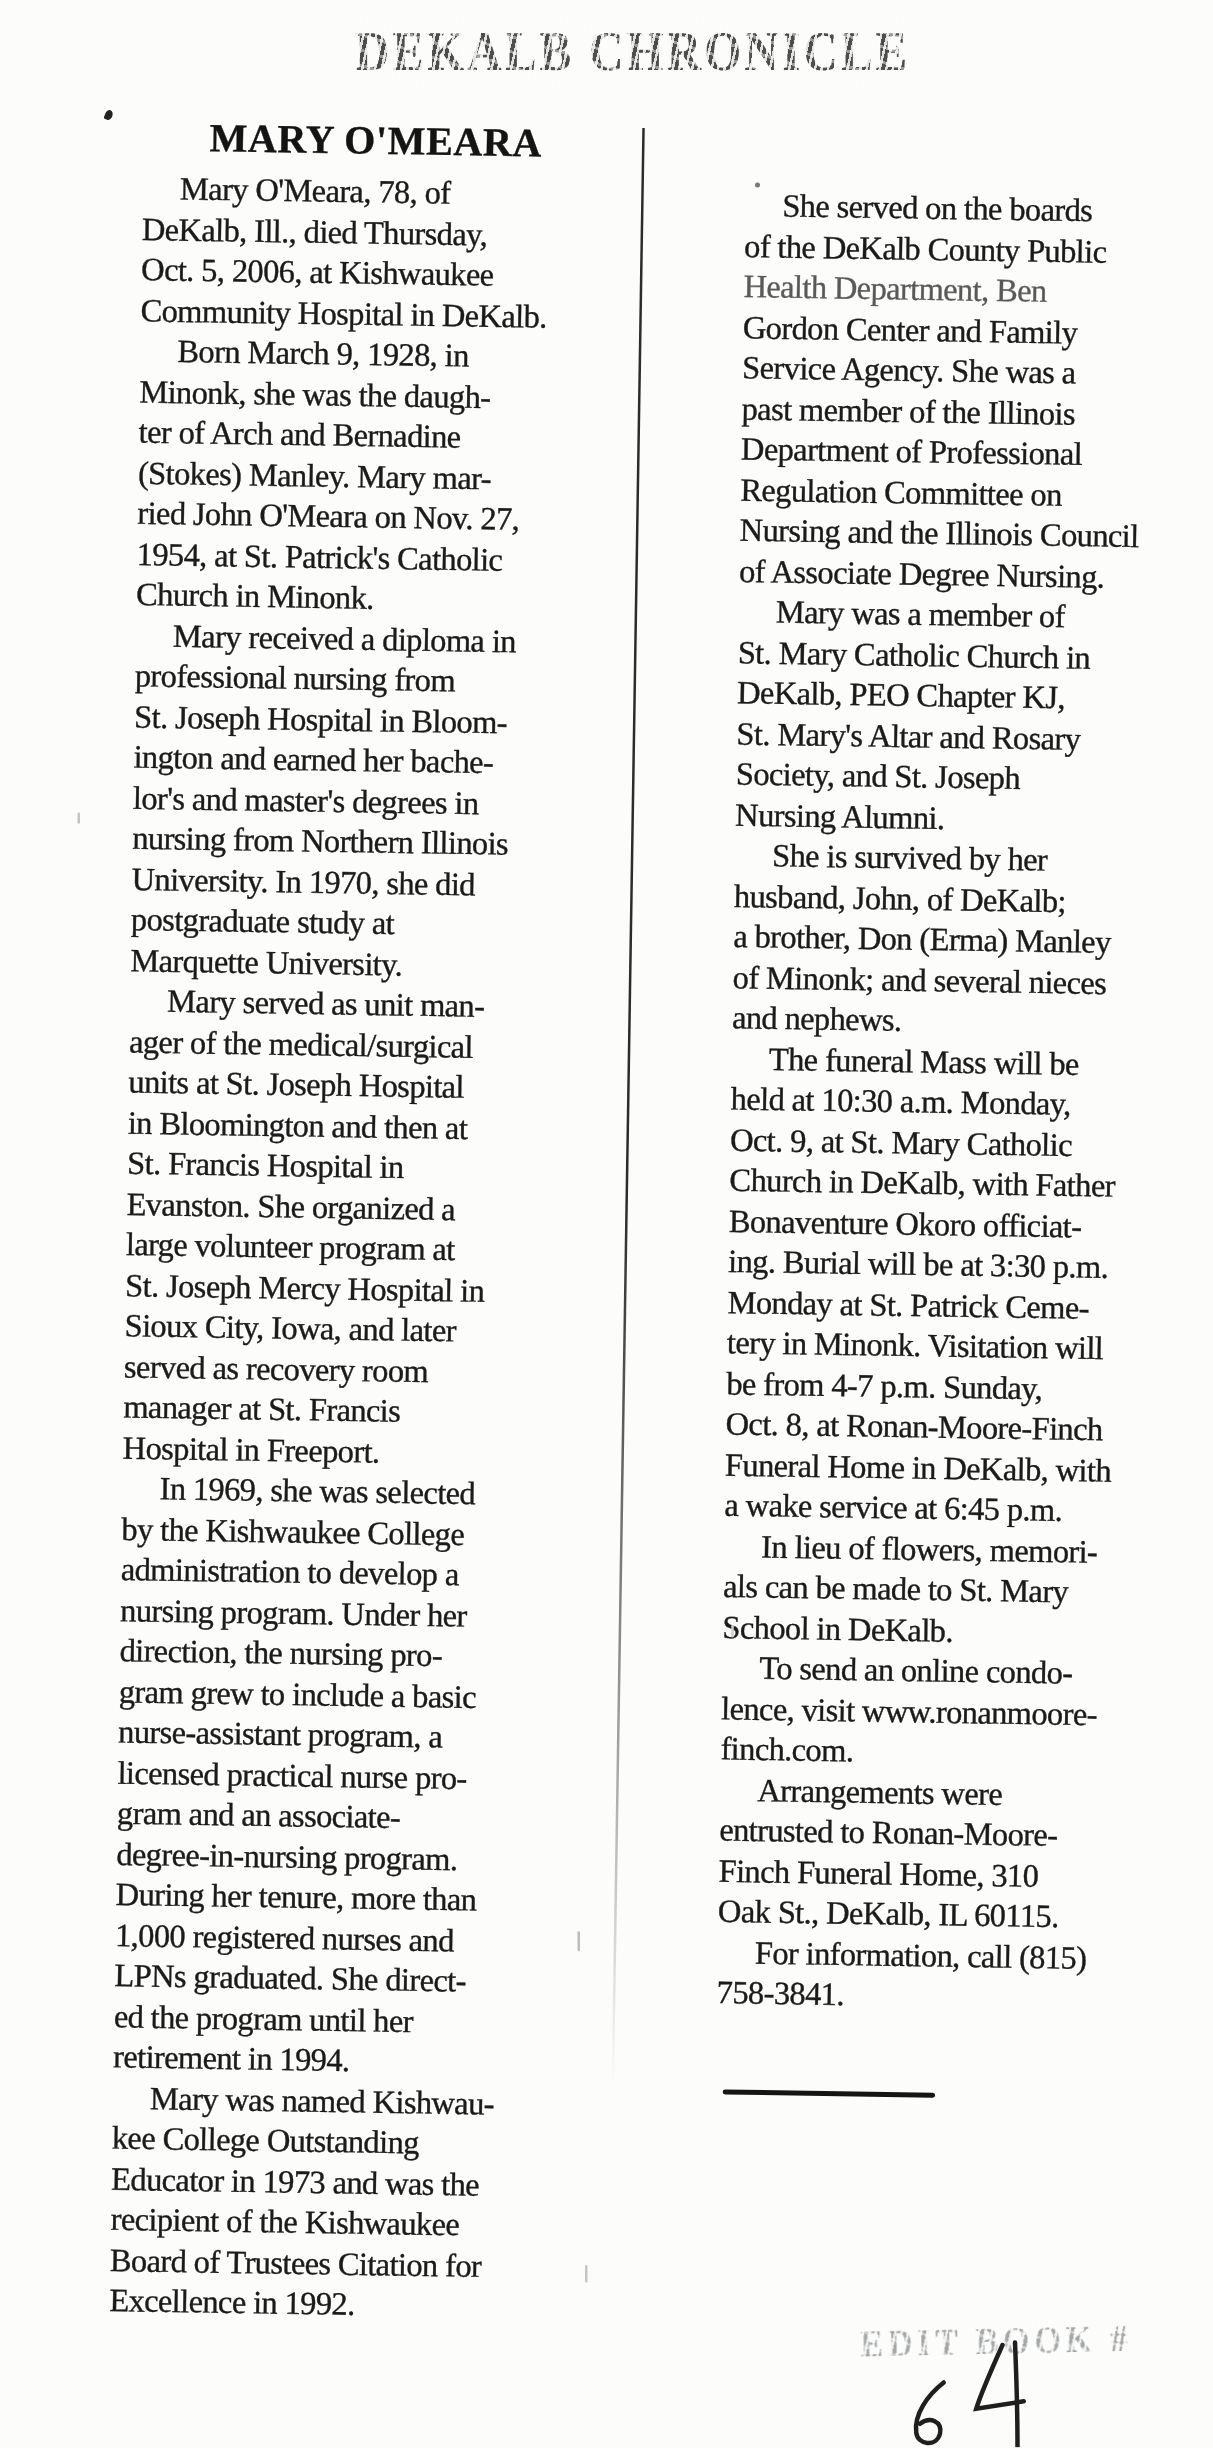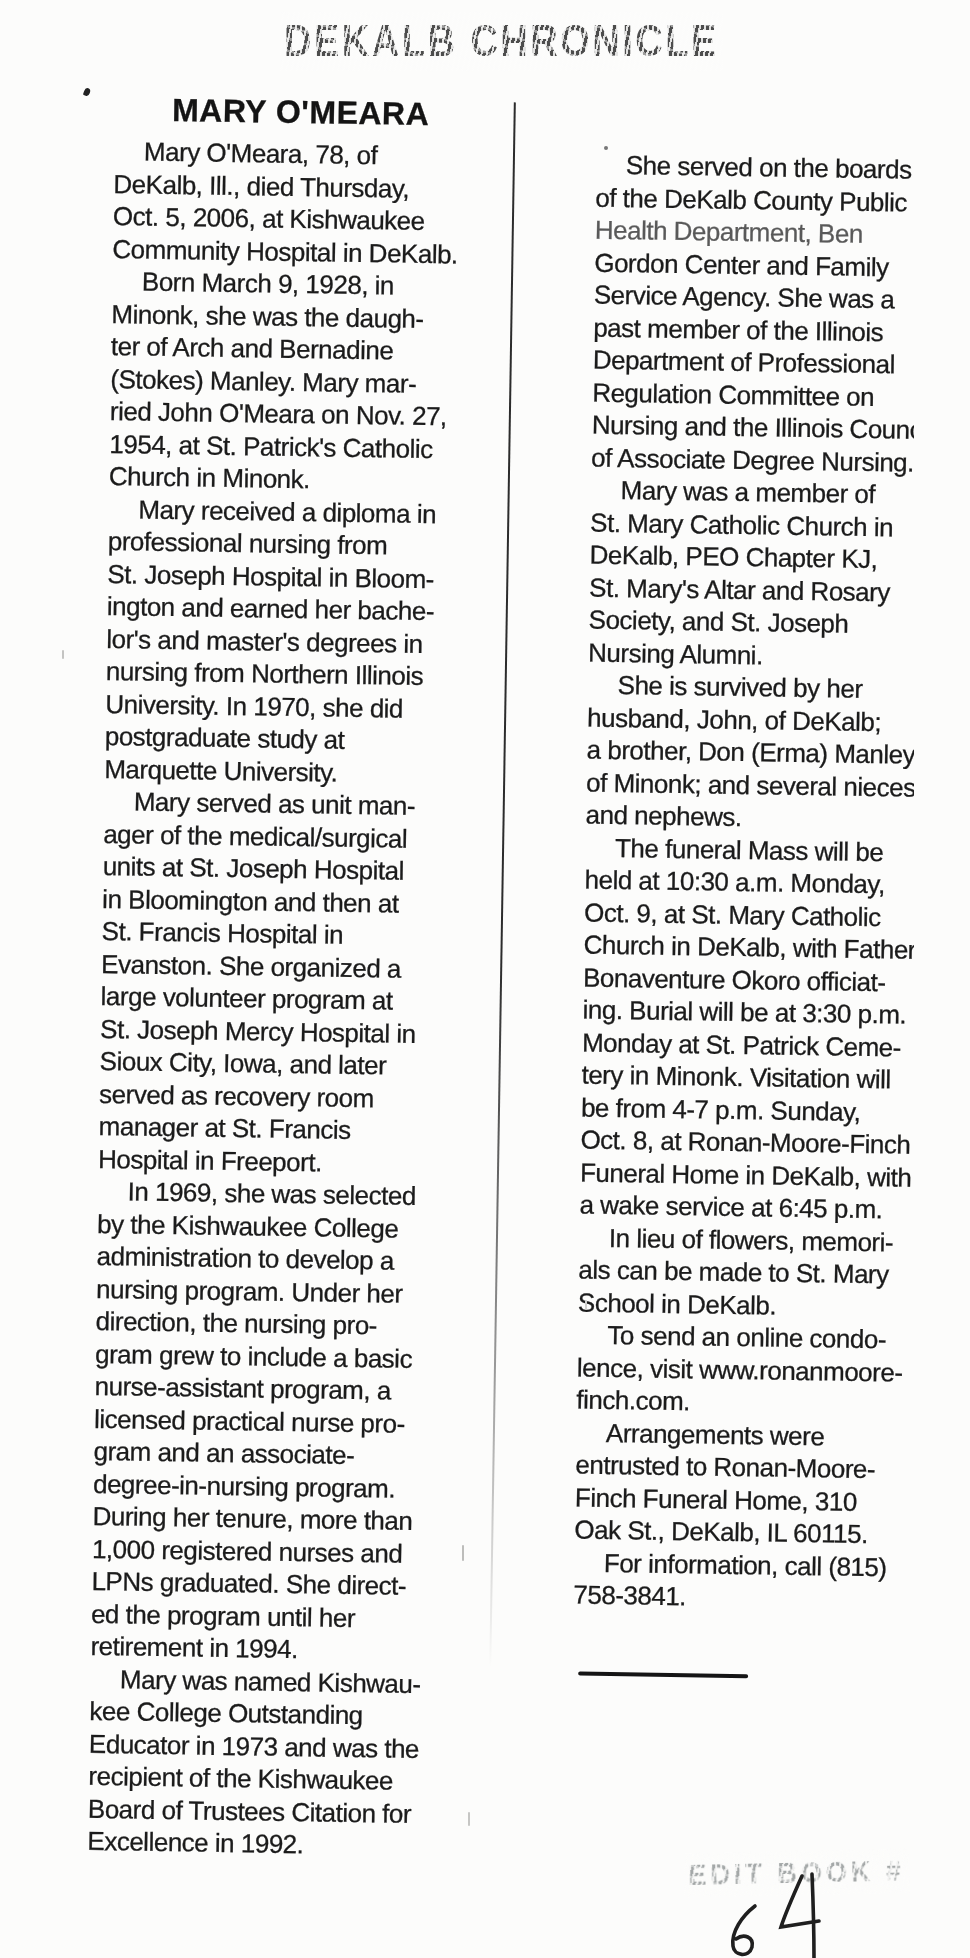--- a/index.html
+++ b/index.html
@@ -1,19 +1,19 @@
 <!DOCTYPE html>
 <html><head>
 <meta charset="utf-8">
 <style>
   html,body{margin:0;padding:0;background:#fcfcfb;}
   .page{
     position:relative;width:914px;height:1958px;overflow:hidden;
     background:#fcfcfb;
-    font-family:Liberation Sans, sans-serif;
+    font-family:Liberation Serif, serif;
     color:#1b1b1b;
   }
   
   .stamp{position:absolute;font-weight:bold;white-space:nowrap;}
   .stamp::after{
     content:"";position:absolute;inset:-4px;
     background:
       repeating-linear-gradient(105deg, rgba(252,252,251,0) 0 3px, rgba(252,252,251,.85) 3px 5px),
       repeating-linear-gradient(15deg, rgba(252,252,251,0) 0 8px, rgba(252,252,251,.45) 8px 10px);
   }

